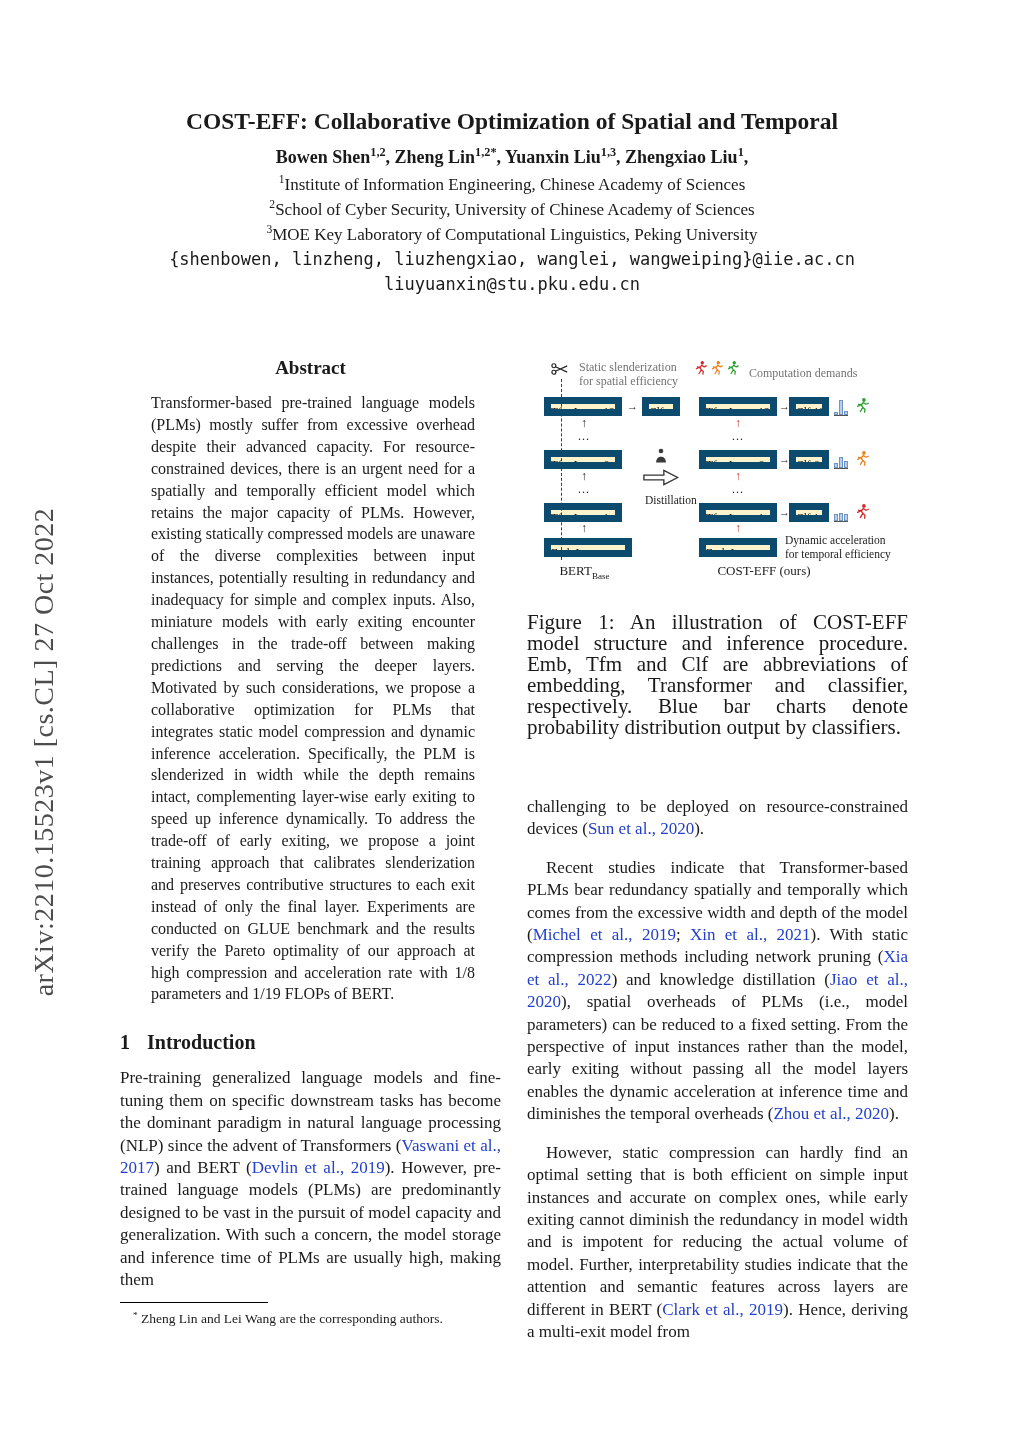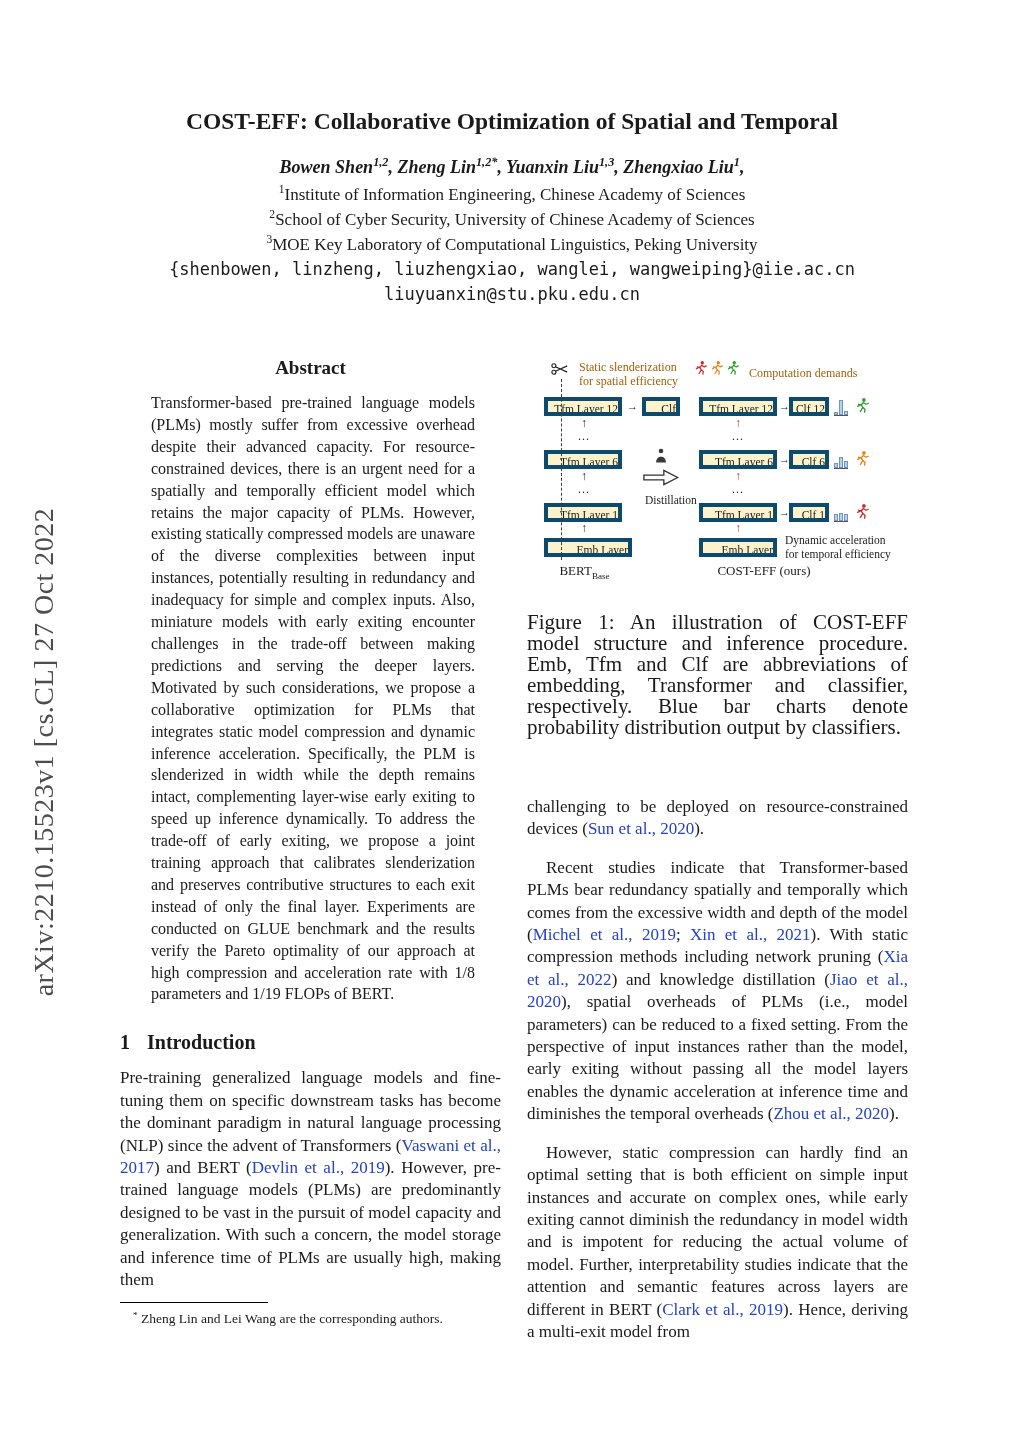--- a/index.html
+++ b/index.html
@@ -12,21 +12,21 @@
   .cite { color:#2440c8; }
 
   
   .arxiv-stamp { position:absolute; left:44px; top:752px;
     transform:translate(-50%,-50%) rotate(-90deg); white-space:nowrap;
     font-size:28px; color:#4d4d4d; letter-spacing:0.5px; }
 
   
   .header { position:absolute; left:109px; top:106px; width:806px; text-align:center; }
   .title { font-size:23.5px; font-weight:bold; line-height:30px; }
-  .authors { font-size:18px; font-weight:bold; line-height:25px; margin-top:19px;font-style:italic; }
+  .authors { font-size:18px; font-weight:bold; line-height:25px; margin-top:9px; }
   .affils { font-size:17px; line-height:25px; margin-top:2px; }
   .emails { font-size:17px; line-height:25px; font-family:"DejaVu Sans Mono", monospace; }
 
   
   .col { position:absolute; top:357px; width:381px; }
   .col-left  { left:120px; }
   .col-right { left:527px; }
 
   .abstract-head { text-align:center; font-weight:bold; font-size:19px; margin-bottom:13px; }
   .abstract-body { margin:0 26px 0 31px; font-size:16px; line-height:21.9px; text-align:justify; }
@@ -37,23 +37,23 @@
   .p-indent { margin-top:16px; text-indent:19px; }
 
   .footnote { position:absolute; left:120px; top:1302px; width:381px; font-size:13.5px; line-height:17px; }
   .footnote-rule { width:148px; border-top:1px solid #000; margin-bottom:7px; }
   .footnote-text { text-indent:13px; }
 
   
   .fig { position:relative; height:243px; }
   .fig-caption { margin-top:12px; font-size:21px; line-height:21px; text-align:justify; }
 
-  .nbox { position:absolute; height:19px; width:78px; background:#fcf3cd; border:4px solid #0c4a6e;
-          font-size:11.5px; line-height:17px; text-align:right; white-space:nowrap; overflow:hidden; }
-  .fig-ann { position:absolute; font-size:12px; line-height:13px; color:#a16207; white-space:nowrap; }
+  .nbox { position:absolute; height:19px; width:78px; background:#fcf3cd; border:7px solid #0c4a6e;
+          font-size:11.5px; line-height:17px; text-align:left; white-space:nowrap; overflow:hidden; }
+  .fig-ann { position:absolute; font-size:12px; line-height:13px; color:#737373; white-space:nowrap; }
   .fig-ann-sm { position:absolute; font-size:11.5px; line-height:12px; color:#222; white-space:nowrap; }
   .uparrow { position:absolute; width:14px; font-size:12px; line-height:11px; text-align:center; color:#222; }
   .dots    { position:absolute; width:14px; font-size:12px; line-height:10px; text-align:center; letter-spacing:1px; color:#222; }
   .rarrow  { position:absolute; font-size:11px; line-height:17px; color:#222; }
   .red     { color:#c0392b; }
   .cutline { position:absolute; left:34px; top:22px; height:181px; width:0;
              border-left:1.5px dashed #3a3a3a; z-index:6; }
   .fig-label { position:absolute; font-size:13px; text-align:center; white-space:nowrap; }
   .bars { position:absolute; display:flex; align-items:flex-end; gap:1px; height:17px;
           border-bottom:1px solid #555; }

